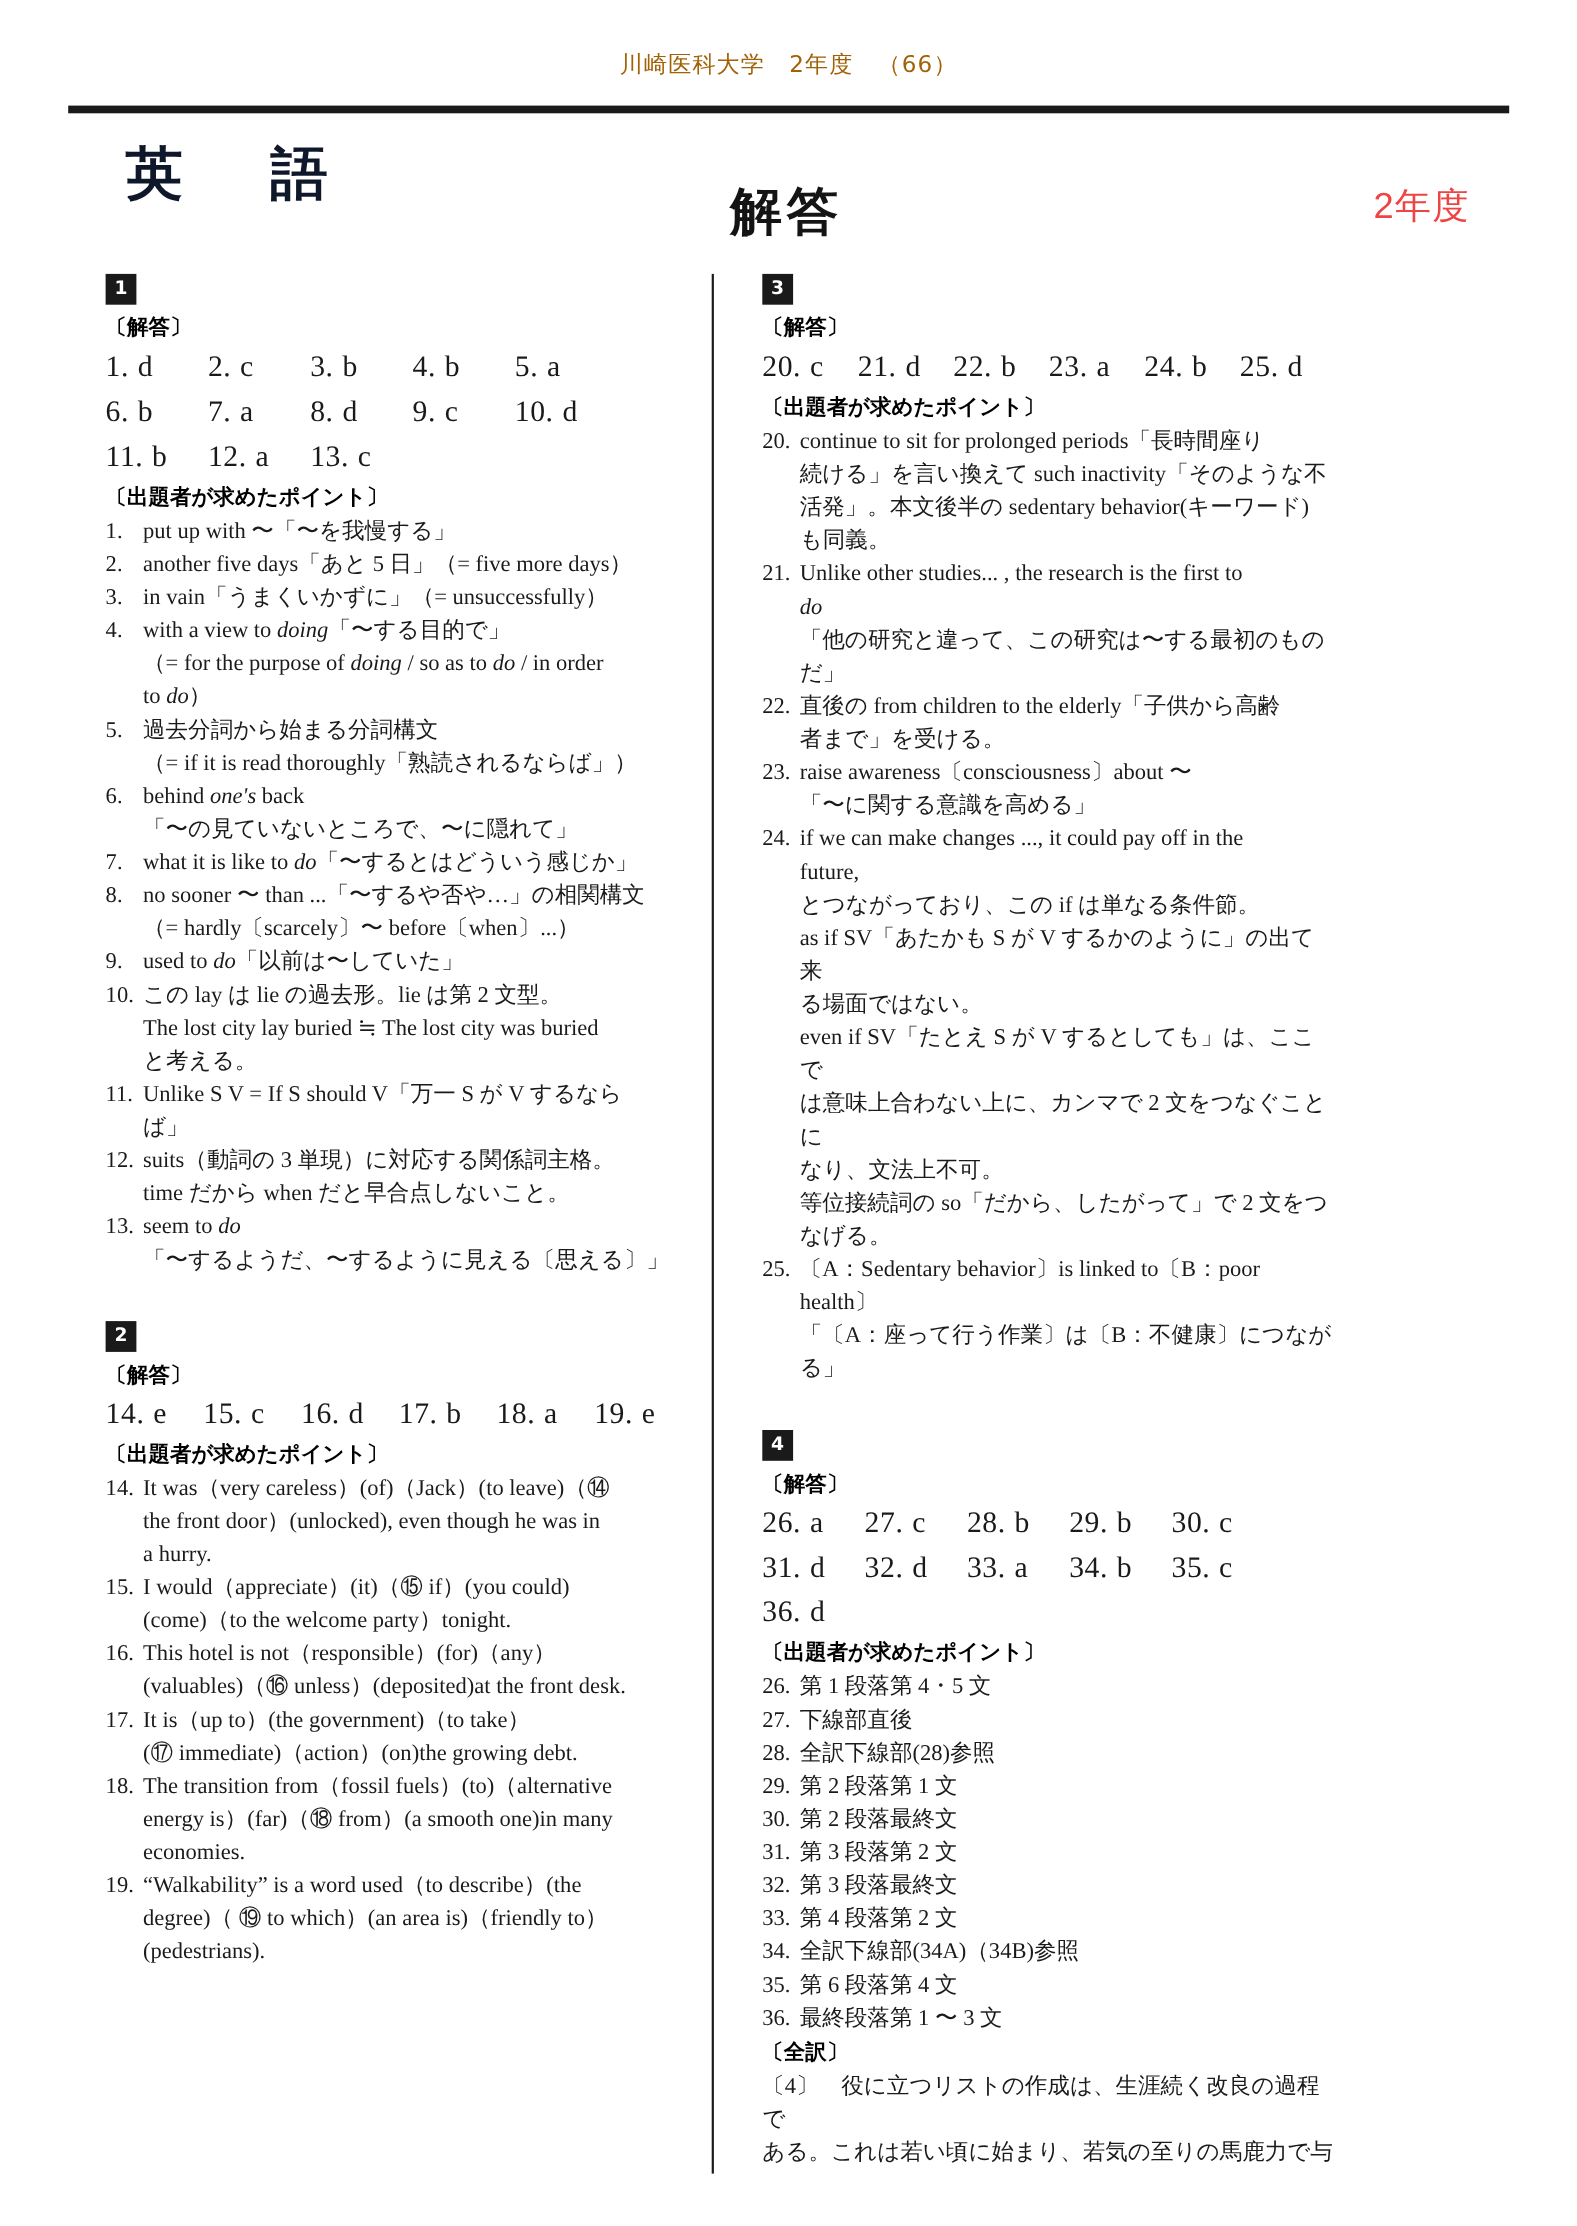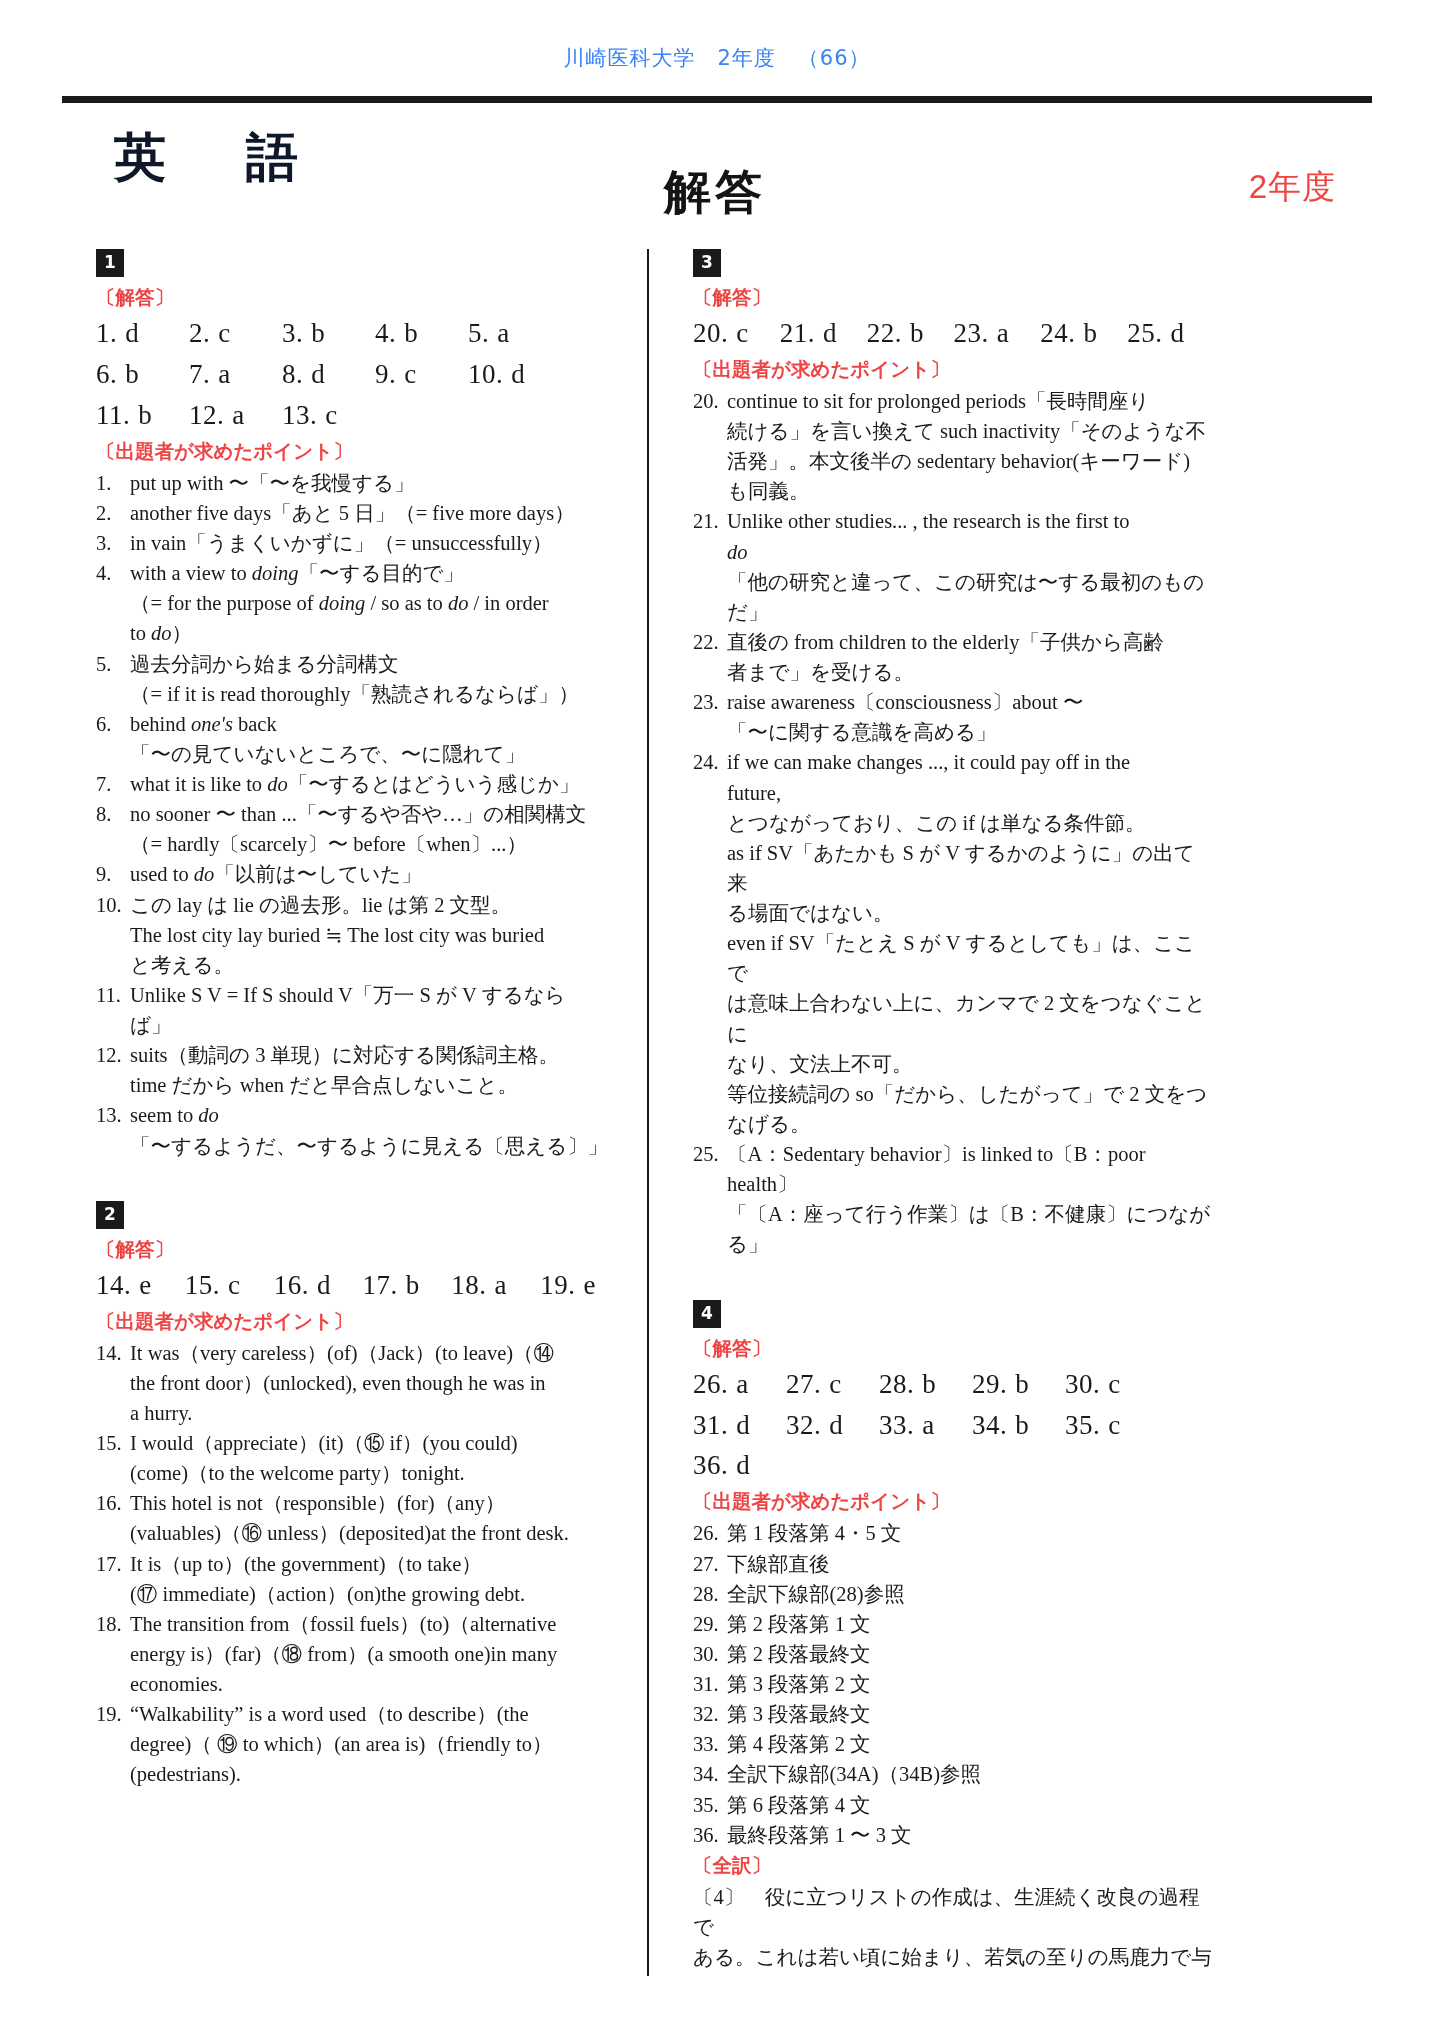--- a/index.html
+++ b/index.html
@@ -15,21 +15,21 @@
     overflow: hidden;
   }
 
   
   .page-header {
     text-align: center;
     font-family: "DejaVu Sans", sans-serif;
     font-size: 21px;
     letter-spacing: 1px;
     padding-top: 44px;
-    color: #3b82f6;
+    color: #a16207;
   }
   .rule-thick {
     margin: 24px 62px 0 62px;
     border-top: 7px solid #1a1a1a;
   }
 
   
   .masthead {
     position: relative;
     height: 140px;
@@ -94,21 +94,21 @@
     padding: 5px 8px 6px 8px;
     margin-bottom: 5px;
     min-width: 12px;
     text-align: center;
   }
 
   .bracket-head {
     font-family: "DejaVu Sans", sans-serif;
     font-size: 19.5px;
     font-weight: 700;
-    color: #ef4444;
+    color: #000000;
     margin: 2px 0 3px 0;
     letter-spacing: 0px;
   }
 
   
   .ans-row {
     display: flex;
     font-size: 27px;
     line-height: 1.48;
     margin-bottom: 1px;

